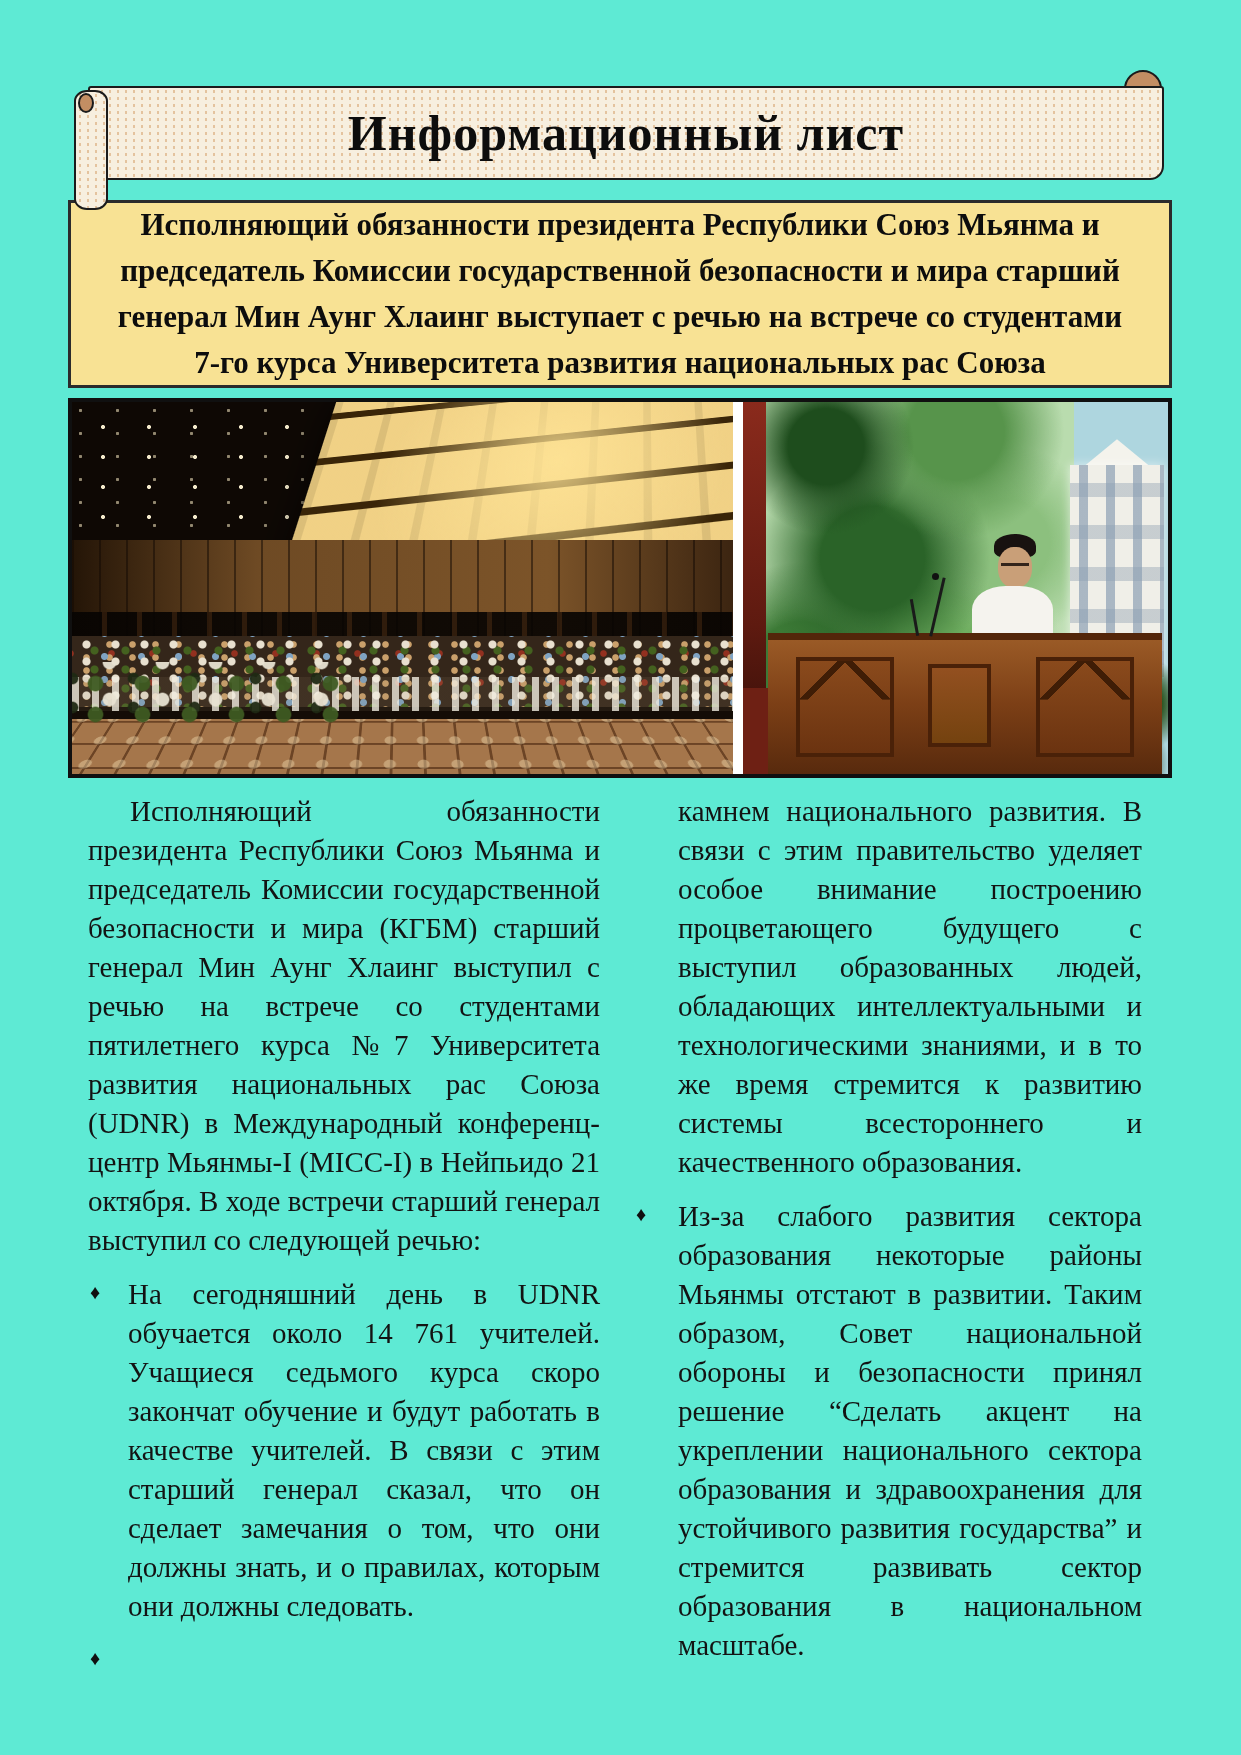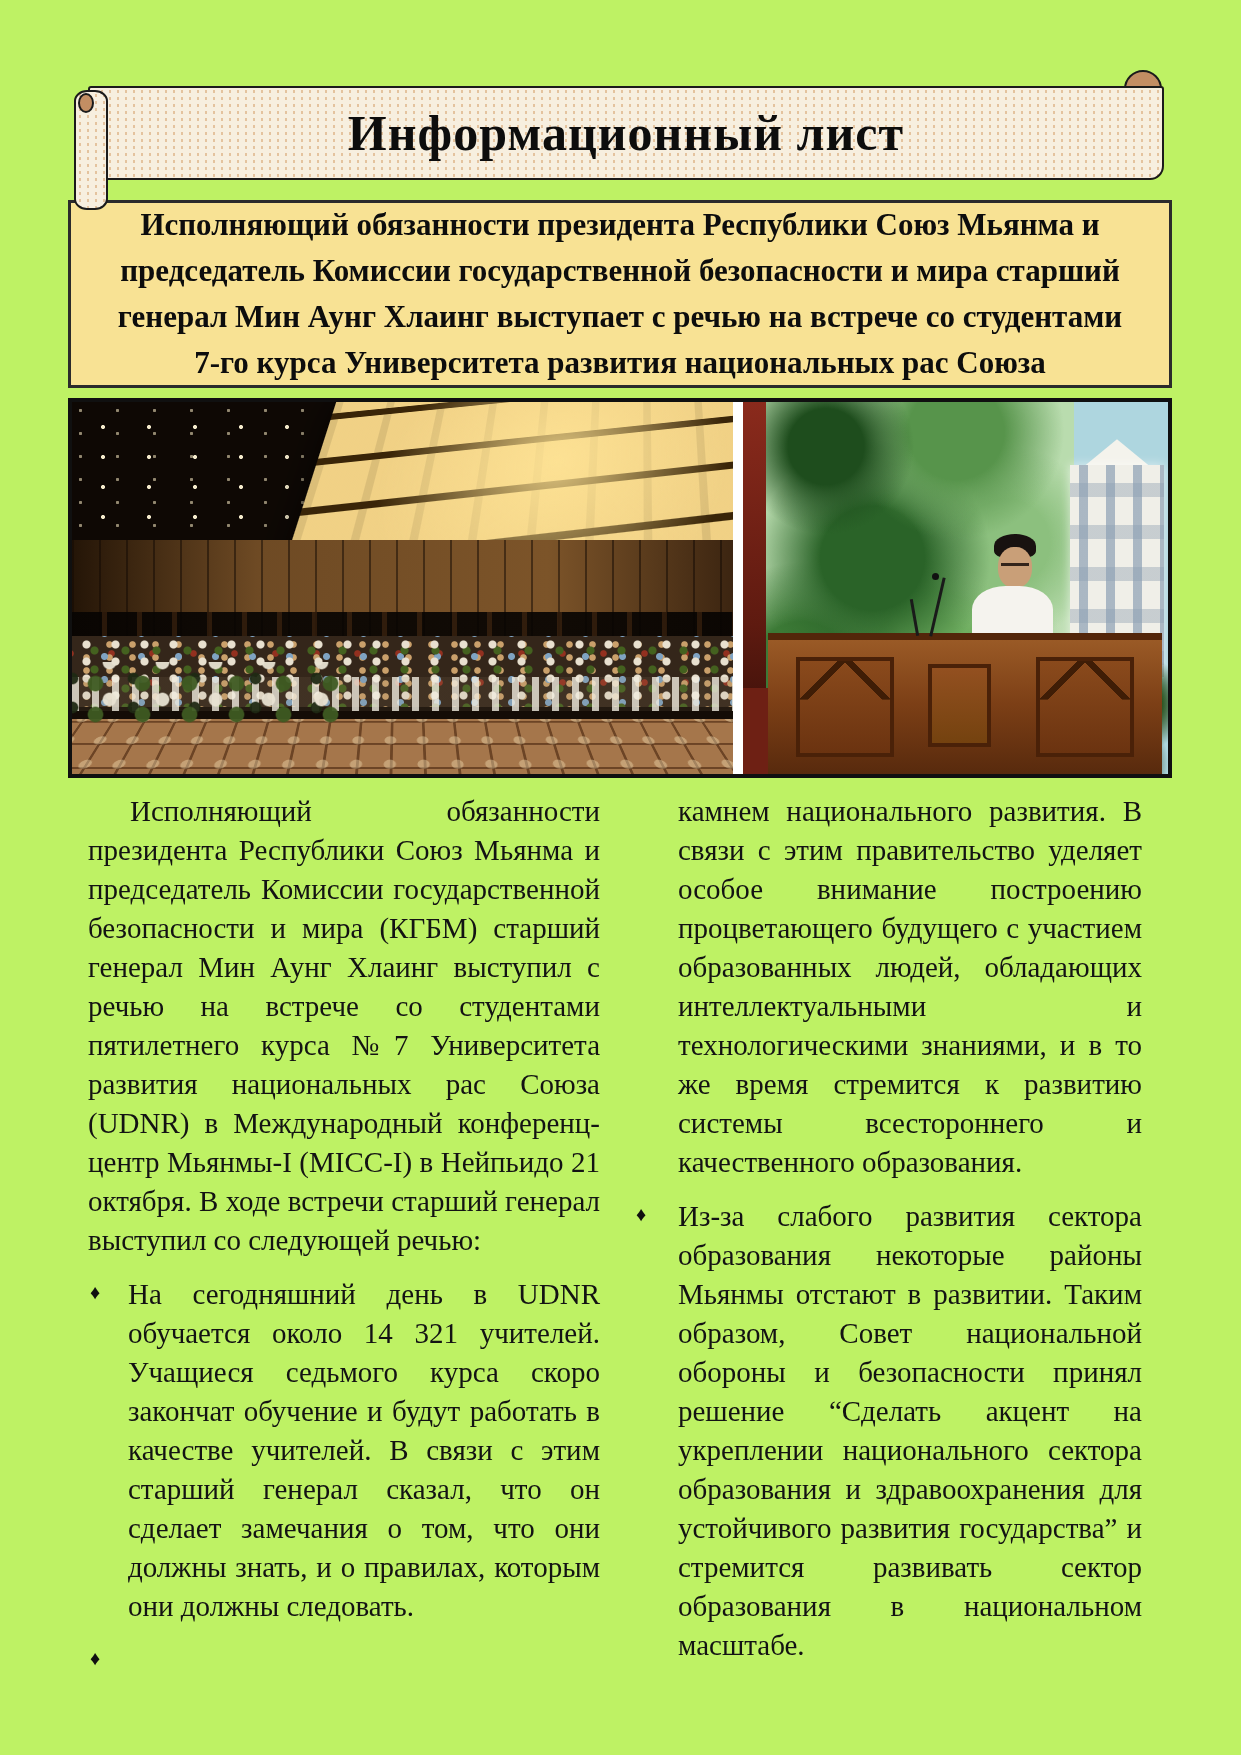--- a/index.html
+++ b/index.html
@@ -1,16 +1,16 @@
 <!DOCTYPE html>
 <html lang="ru" style="--headline_box_bg: #F8E294; --banner_bg: #F7EFDF; --banner_dot: #E4C39E; --scroll_curl: #C38E63; --text: #131313;"><head>
 <meta charset="utf-8">
 <style>
   html,body{margin:0;padding:0;background:#ffffff;}
-  .page{position:relative;width:1241px;height:1755px;margin:0 auto;background:#bef264;
+  .page{position:relative;width:1241px;height:1755px;margin:0 auto;background:#5eead4;
         font-family:"Liberation Serif","DejaVu Serif",serif;color:#141414;overflow:hidden;}
 
   
   .scroll-banner{position:absolute;left:74px;top:86px;width:1090px;height:94px;}
   .scroll-face{position:absolute;left:14px;top:0;right:0;bottom:0;z-index:2;
     background-color:var(--banner_bg,#F7EFDF);
     background-image:radial-gradient(var(--banner_dot,#E4C39E) 1.3px,transparent 1.5px);
     background-size:8px 7px;
     border:2.5px solid #1b1b1b;border-radius:3px 3px 14px 6px;
     display:flex;align-items:center;justify-content:center;}
@@ -195,28 +195,28 @@
       <div class="layer mic-stem"></div>
       <div class="layer mic-stem m2"></div>
       <div class="layer mic-tip"></div>
     </div>
   </div>
 
   <div class="col left">
     <p class="intro">Исполняющий обязанности президента Республики Союз Мьянма и председатель Комиссии государственной безопасности и мира (КГБМ) старший генерал Мин Аунг Хлаинг выступил с речью на встрече со студентами пятилетнего курса №7 Университета развития национальных рас Союза (UDNR) в Международный конференц-центр Мьянмы-I (MICC-I) в Нейпьидо 21 октября. В ходе встречи старший генерал выступил со следующей речью:</p>
     <div class="bullet-item">
       <span class="bullet-marker">♦</span>
-      <span>На сегодняшний день в UDNR обучается около 14 321 учителей. Учащиеся седьмого курса скоро закончат обучение и будут работать в качестве учителей. В связи с этим старший генерал сказал, что он сделает замечания о том, что они должны знать, и о правилах, которым они должны следовать.</span>
+      <span>На сегодняшний день в UDNR обучается около 14 761 учителей. Учащиеся седьмого курса скоро закончат обучение и будут работать в качестве учителей. В связи с этим старший генерал сказал, что он сделает замечания о том, что они должны знать, и о правилах, которым они должны следовать.</span>
     </div>
     <div class="bullet-item">
       <span class="bullet-marker">♦</span>
     </div>
   </div>
 
   <div class="col right">
-    <p class="cont-par">камнем национального развития. В связи с этим правительство уделяет особое внимание построению процветающего будущего с участием образованных людей, обладающих интеллектуальными и технологическими знаниями, и в то же время стремится к развитию системы всестороннего и качественного образования.</p>
+    <p class="cont-par">камнем национального развития. В связи с этим правительство уделяет особое внимание построению процветающего будущего с выступил образованных людей, обладающих интеллектуальными и технологическими знаниями, и в то же время стремится к развитию системы всестороннего и качественного образования.</p>
     <div class="bullet-item">
       <span class="bullet-marker">♦</span>
       <span>Из-за слабого развития сектора образования некоторые районы Мьянмы отстают в развитии. Таким образом, Совет национальной обороны и безопасности принял решение “Сделать акцент на укреплении национального сектора образования и здравоохранения для устойчивого развития государства” и стремится развивать сектор образования в национальном масштабе.</span>
     </div>
   </div>
 
 </div>
 
 </body></html>

